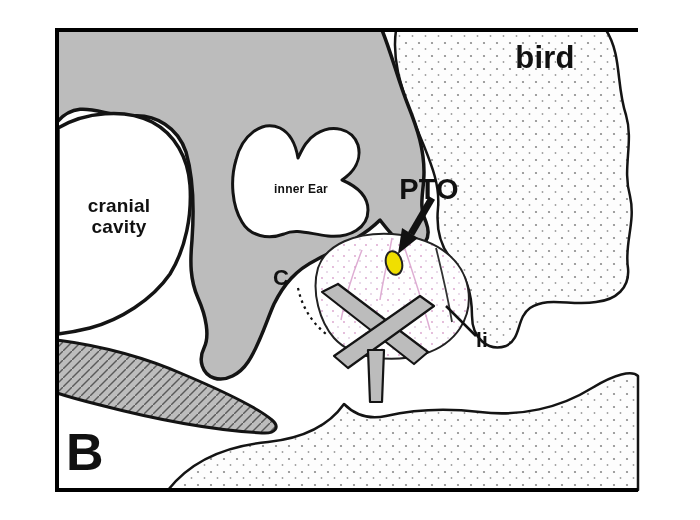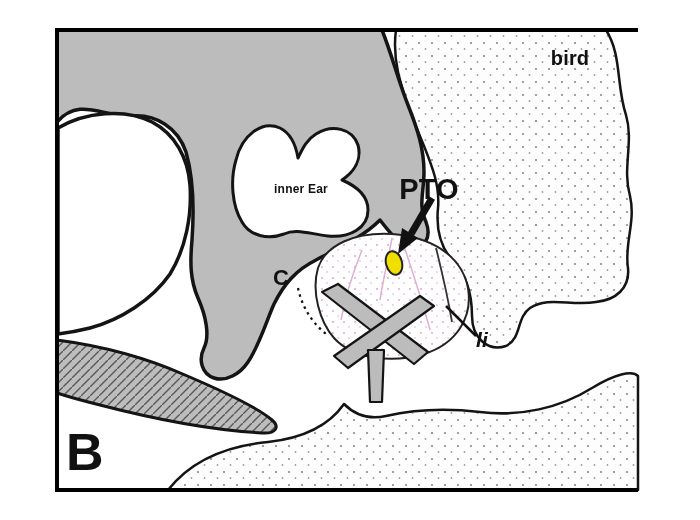--- a/index.html
+++ b/index.html
@@ -6,26 +6,26 @@
   .stage {
     position:relative; width:700px; height:520px; background:#ffffff;
     font-family:"Liberation Sans", sans-serif; overflow:hidden;
   }
   .stage svg { position:absolute; left:0; top:0; }
   .lbl {
     position:absolute; color:#111; font-weight:bold;
     transform:translate(-50%,-50%); text-align:center; line-height:1.12;
     letter-spacing:0.2px; white-space:normal; user-select:none;
   }
-  #lbl-bird    { left:570px; top:58px;  font-size:20px; }
+  #lbl-bird    { left:545px; top:58px;  font-size:31px; }
   #lbl-cranial { left:119px; top:216px; font-size:19px; width:96px; }
   #lbl-inner   { left:301px; top:190px; font-size:12px; width:72px; }
   #lbl-pto     { left:429px; top:189px; font-size:29px; }
   #lbl-c       { left:281px; top:278px; font-size:22px; }
-  #lbl-li      { left:482px; top:340px; font-size:21px;font-style:italic; }
+  #lbl-li      { left:482px; top:340px; font-size:21px; }
   #lbl-b       { left:85px;  top:452px; font-size:52px; font-weight:800; }
 </style>
 </head>
 <body>
 
 <div class="stage">
 
   <svg width="700" height="520" viewBox="0 0 700 520">
     <defs>
       <pattern id="dots" width="13" height="13" patternUnits="userSpaceOnUse">
@@ -140,20 +140,21 @@
       <polygon points="398,254 418,238 402,228"></polygon>
     </g>
 
     <path d="M 476 336 L 446 306" fill="none" stroke="#111111" stroke-width="2.5"></path>
 
     <path d="M 638 30 L 57 30 L 57 490 L 638 490" fill="none" stroke="#000000" stroke-width="4" stroke-linejoin="miter"></path>
   </svg>
 
   <div class="lbl" id="lbl-bird">bird</div>
 
+  <div class="lbl" id="lbl-cranial">cranial cavity</div>
 
   <div class="lbl" id="lbl-inner">inner Ear</div>
 
   <div class="lbl" id="lbl-pto">PTO</div>
 
   <div class="lbl" id="lbl-c">C</div>
 
   <div class="lbl" id="lbl-li">li</div>
 
   <div class="lbl" id="lbl-b">B</div>

